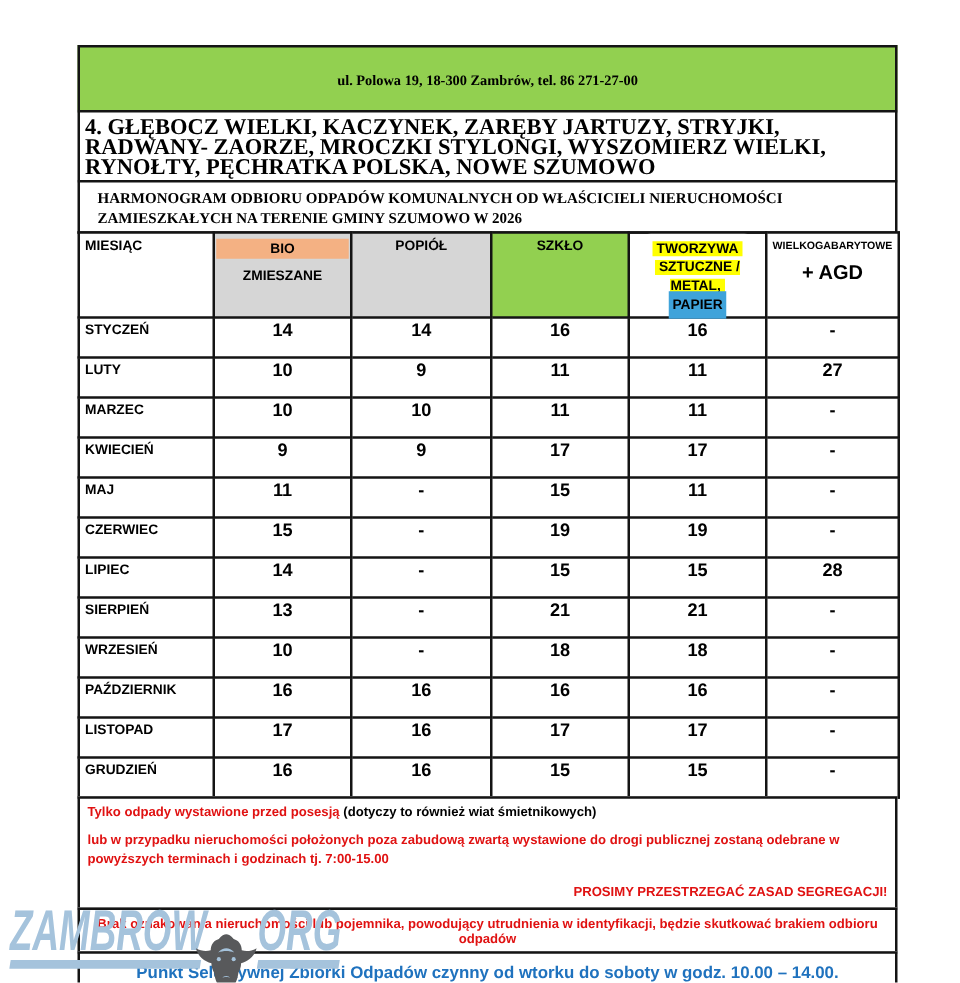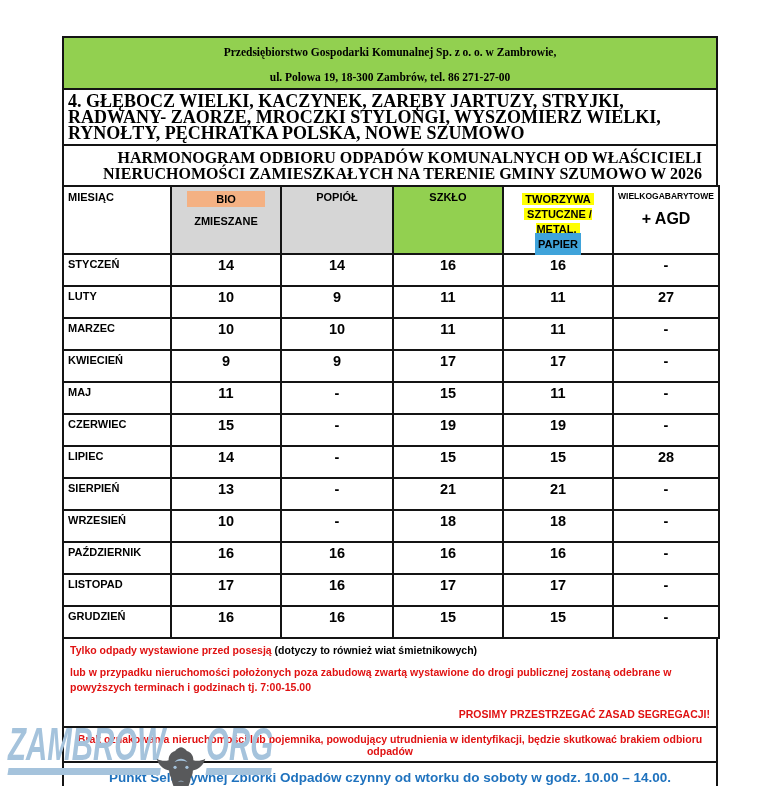--- a/index.html
+++ b/index.html
@@ -20,32 +20,32 @@
   .green-box .line2{margin-top:13px;}
 
   
   .route-box{
     min-height:38px;font-family:"Liberation Serif",serif;font-weight:bold;
     font-size:18px;line-height:16px;padding:3px 6px 3px 4px;
   }
 
   
   .title-box{
-    min-height:39px;text-align:right;font-family:"Liberation Serif",serif;
-    font-weight:bold;font-size:16px;line-height:16px;padding:4px 14px 3px;
+    min-height:39px;text-align:left;font-family:"Liberation Serif",serif;
+    font-weight:bold;font-size:12px;line-height:16px;padding:4px 14px 3px;
   }
 
   
   table.schedule{border-collapse:collapse;width:656px;table-layout:fixed;margin-top:-2px;}
   table.schedule th, table.schedule td{border:2px solid #141414;box-sizing:border-box;}
   thead th{height:54px;vertical-align:top;font-size:11px;padding-top:4px;background:#fff;}
   th.h-month{text-align:left;padding-left:4px;font-size:11px;margin-top:12px;}
   th.h-bio,th.h-ash{background:var(--gray);}
   th.h-glass{background:var(--green);}
-  .hl-orange{display:inline-block;background:var(--orange);width:78px;padding:2px 0;}
+  .hl-orange{display:inline-block;background:var(--orange);width:106px;padding:2px 0;}
   .bio-sub{margin-top:8px;}
   th.h-plastics{line-height:15px;padding-top:5px;border-radius:22px;}
   .hl-yellow{background:var(--yellow);padding:0 3px;}
   .hl-blue{background:var(--papier-blue);padding:5px 3px;}
   th.h-bulky{font-size:8.5px;}
   .bulky-2{font-size:16px;margin-top:9px;}
   tbody tr{height:32px;}
   td.month-cell{
     text-align:left;vertical-align:top;font-weight:bold;font-size:11px;
     padding:3px 0 0 4px;
@@ -82,21 +82,20 @@
   }
   .wm-bar{height:7px;background:var(--wm-blue);margin-top:2px;transform:skewX(-14deg);width:97%;}
   .wm-bison{position:absolute;left:146px;top:18px;width:54px;height:60px;z-index:6;}
 </style>
 </head>
 <body>
 
 <div class="doc">
 
   <div class="box green-box">
-    <div class="line1">Przedsiębiorstwo Gospodarki Komunalnej Sp. z o. o. w Zambrowie,</div>
     <div class="line2">ul. Polowa 19, 18-300 Zambrów, tel. 86 271-27-00</div>
   </div>
 
   <div class="box route-box">
     <span>4. GŁĘBOCZ WIELKI, KACZYNEK, ZARĘBY JARTUZY, STRYJKI, RADWANY- ZAORZE, MROCZKI STYLONGI, WYSZOMIERZ WIELKI, RYNOŁTY, PĘCHRATKA POLSKA, NOWE SZUMOWO</span>
   </div>
 
   <div class="box title-box">HARMONOGRAM ODBIORU ODPADÓW KOMUNALNYCH OD WŁAŚCICIELI NIERUCHOMOŚCI ZAMIESZKAŁYCH NA TERENIE GMINY SZUMOWO W 2026</div>
 
   <table class="schedule">

